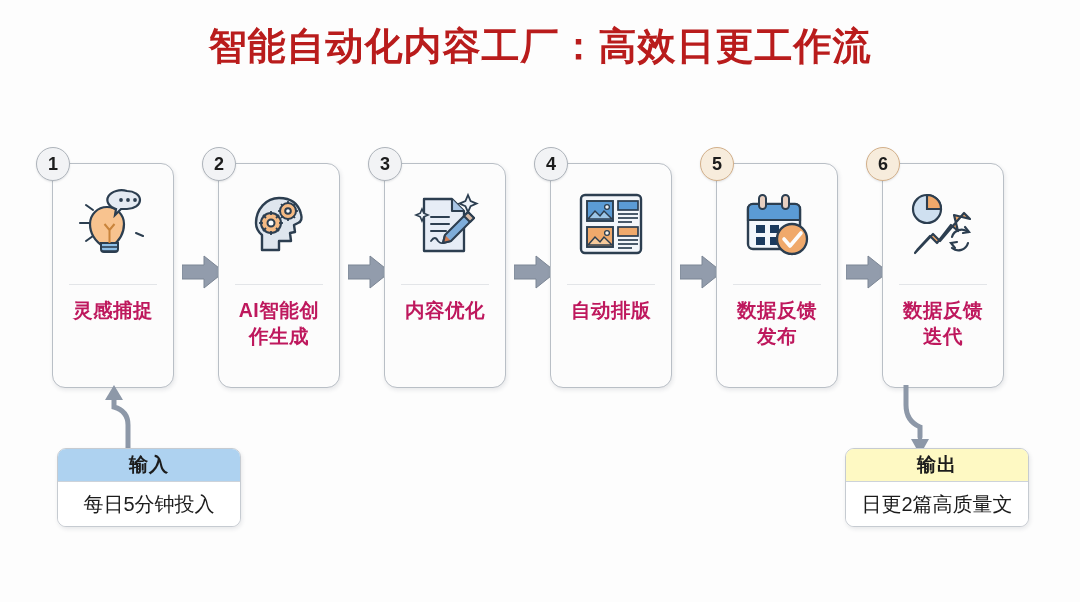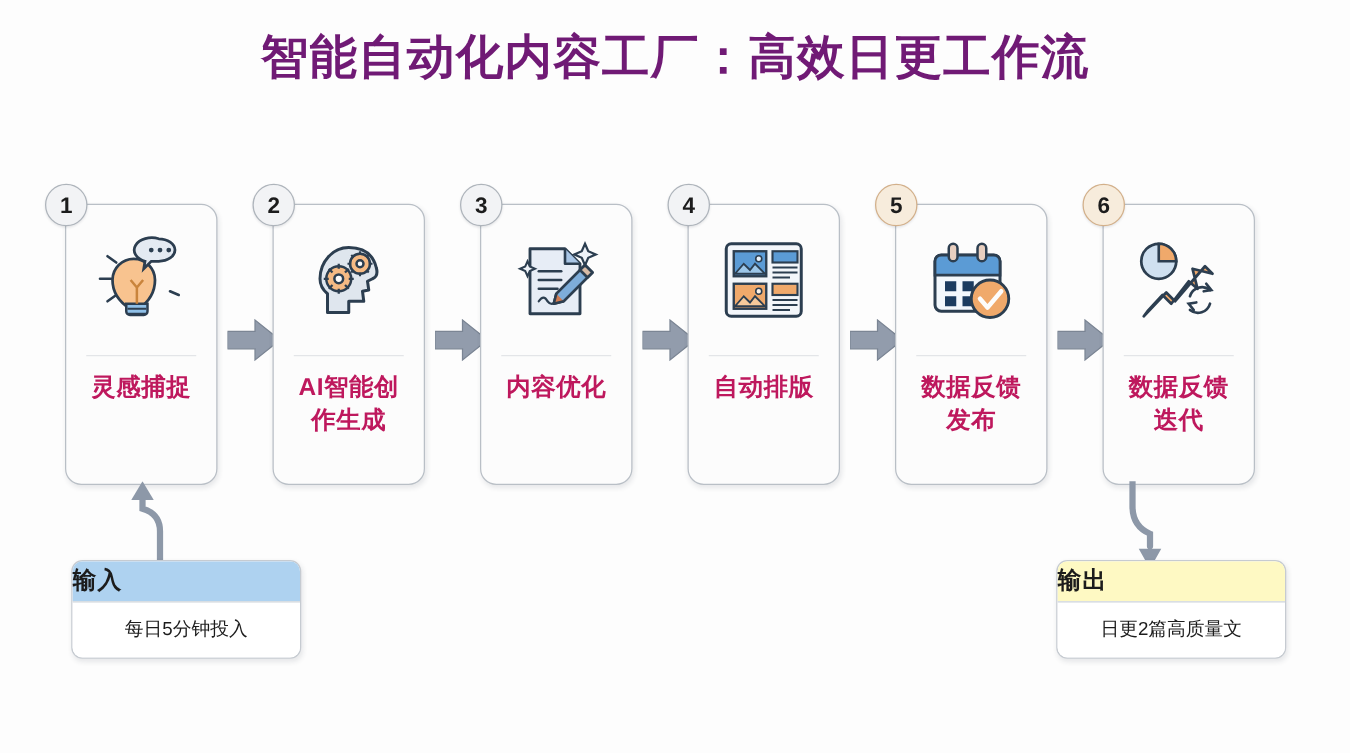--- a/index.html
+++ b/index.html
@@ -17,21 +17,21 @@
 
   
   #page-title {
     position: absolute;
     top: 26px;
     left: 0;
     width: 1080px;
     text-align: center;
     font-size: 38px;
     font-weight: bold;
-    color: #701a75;
+    color: #b91c1c;
     letter-spacing: 1px;
     line-height: 1.1;
     white-space: nowrap;
   }
 
   
   #flow-row {
     position: absolute;
     top: 163px;
     left: 52px;
@@ -123,30 +123,31 @@
     border: 1.4px solid #c6cbd1;
     border-radius: 9px;
     background: #ffffff;
     box-sizing: border-box;
     overflow: hidden;
     box-shadow: 1px 2px 4px rgba(30,40,55,0.10);
   }
   .io-head {
     height: 32px;
     line-height: 32px;
+    text-align: center;
     font-size: 19px;
     font-weight: bold;
     color: #1c1c1c;
     letter-spacing: 1px;
   }
   .io-body {
     height: 44px;
     line-height: 44px;
     text-align: center;
-    font-size: 15px;
+    font-size: 20px;
     color: #1c1c1c;
     background: #ffffff;
     border-top: 1.2px solid #cdd3da;
   }
 
   #io-input  { left: 57px;  top: 448px; }
   #io-output { left: 845px; top: 448px; }
 
   #io-input .io-head  { background: #aed2f0; }
   #io-output .io-head { background: #fef9c3; }

